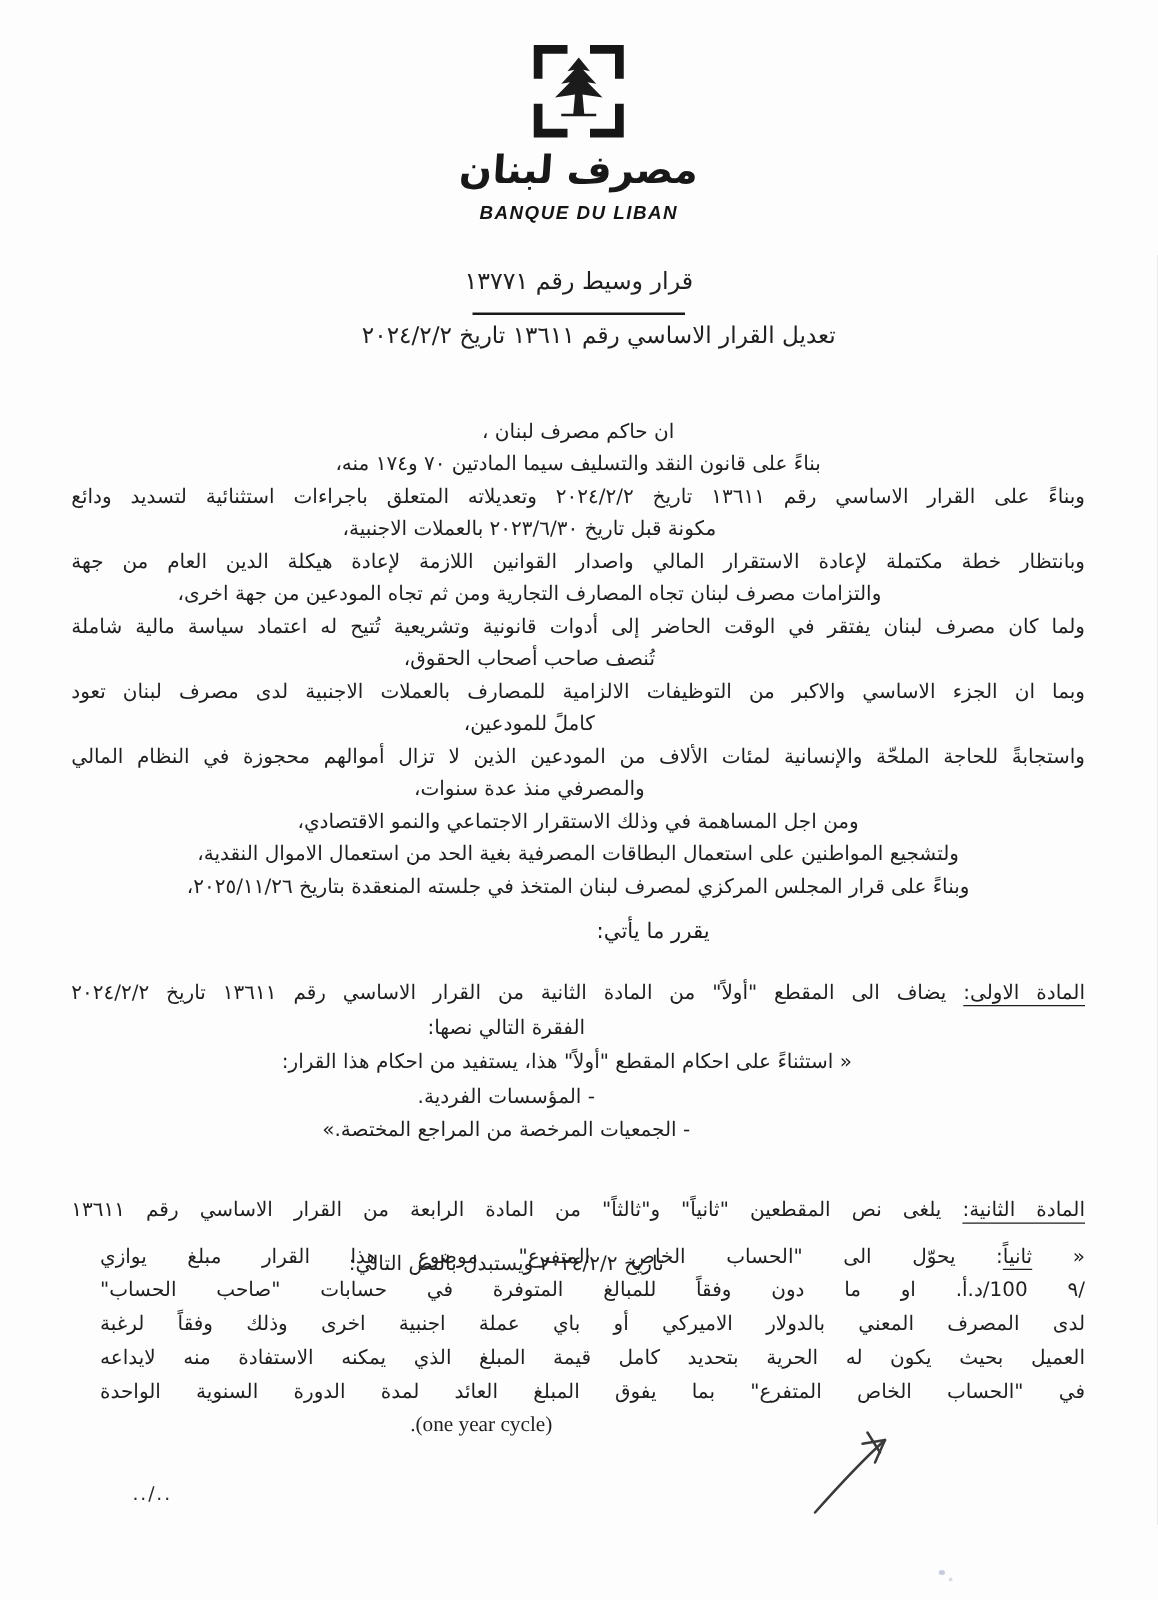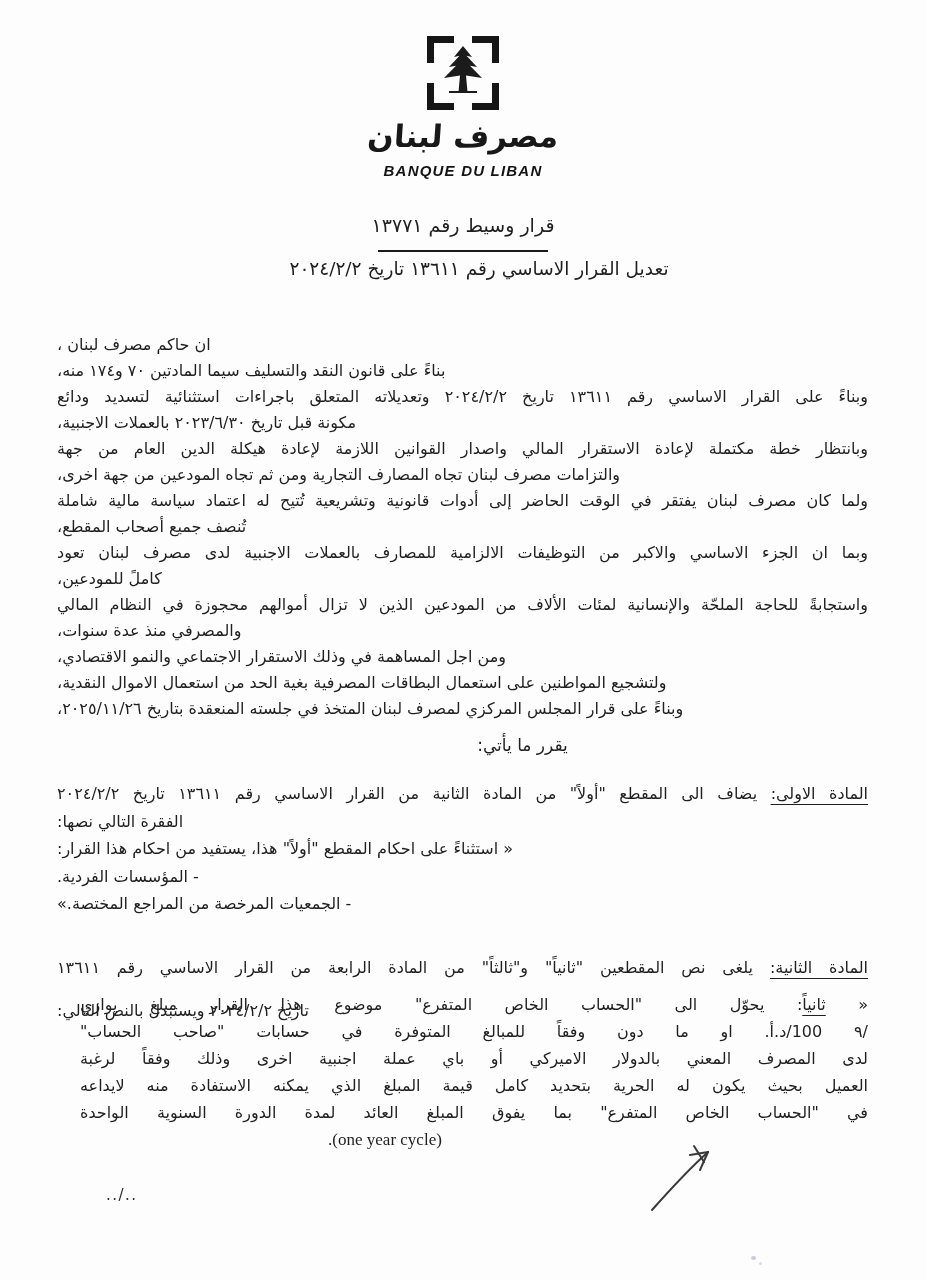--- a/index.html
+++ b/index.html
@@ -23,21 +23,21 @@
     font-family:"Liberation Sans",sans-serif;font-weight:bold;
     font-size:15px;letter-spacing:1.2px;color:#141414;font-style:italic;
   }
   .title1{left:0;top:214px;width:926px;text-align:center;font-size:19px;}
   .title-rule{left:378px;top:250px;width:170px;height:2px;background:#1a1a1a;}
   .title2{left:0;top:258px;width:926px;text-align:center;font-size:18.5px;padding-right:13px;}
   .title2 .nudge{display:inline-block;transform:translateX(16px);}
 
   
   .textcol{left:57px;top:332px;width:811px;}
-  .line{font-size:16px;line-height:26px;text-align:left;white-space:normal;}
+  .line{font-size:16px;line-height:26px;text-align:center;white-space:normal;}
   .jst{text-align:justify;text-align-last:justify;}
   .ind{padding-right:78px;}
   .ind2{padding-right:115px;}
   .qind{padding-right:18px;}
   .ul{text-decoration:underline;text-underline-offset:5px;text-decoration-thickness:1.3px;}
 
   .decree{left:57px;top:735px;width:811px;font-size:17px;text-align:center;padding-left:60px;}
 
   .article1{left:57px;top:780px;width:811px;}
   .article1 .line{line-height:27.5px;}
@@ -91,21 +91,21 @@
   </div>
 
   <div class="abs textcol rtl">
     <div class="line">ان حاكم مصرف لبنان ،</div>
     <div class="line">بناءً على قانون النقد والتسليف سيما المادتين ٧٠ و١٧٤ منه،</div>
     <div class="line jst">وبناءً على القرار الاساسي رقم ١٣٦١١ تاريخ ٢٠٢٤/٢/٢ وتعديلاته المتعلق باجراءات استثنائية لتسديد ودائع</div>
     <div class="line ind">مكونة قبل تاريخ ٢٠٢٣/٦/٣٠ بالعملات الاجنبية،</div>
     <div class="line jst">وبانتظار خطة مكتملة لإعادة الاستقرار المالي واصدار القوانين اللازمة لإعادة هيكلة الدين العام من جهة</div>
     <div class="line ind">والتزامات مصرف لبنان تجاه المصارف التجارية ومن ثم تجاه المودعين من جهة اخرى،</div>
     <div class="line jst">ولما كان مصرف لبنان يفتقر في الوقت الحاضر إلى أدوات قانونية وتشريعية تُتيح له اعتماد سياسة مالية شاملة</div>
-    <div class="line ind">تُنصف جميع أصحاب المقطع،</div>
+    <div class="line ind">تُنصف صاحب أصحاب الحقوق،</div>
     <div class="line jst">وبما ان الجزء الاساسي والاكبر من التوظيفات الالزامية للمصارف بالعملات الاجنبية لدى مصرف لبنان تعود</div>
     <div class="line ind">كاملً للمودعين،</div>
     <div class="line jst">واستجابةً للحاجة الملحّة والإنسانية لمئات الألاف من المودعين الذين لا تزال أموالهم محجوزة في النظام المالي</div>
     <div class="line ind">والمصرفي منذ عدة سنوات،</div>
     <div class="line">ومن اجل المساهمة في وذلك الاستقرار الاجتماعي والنمو الاقتصادي،</div>
     <div class="line">ولتشجيع المواطنين على استعمال البطاقات المصرفية بغية الحد من استعمال الاموال النقدية،</div>
     <div class="line">وبناءً على قرار المجلس المركزي لمصرف لبنان المتخذ في جلسته المنعقدة بتاريخ ٢٠٢٥/١١/٢٦،</div>
   </div>
 
   <div class="abs decree rtl">يقرر ما يأتي:</div>

